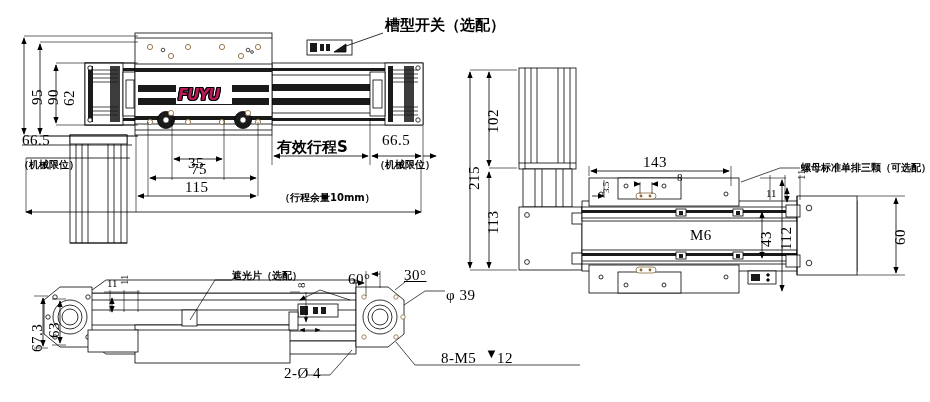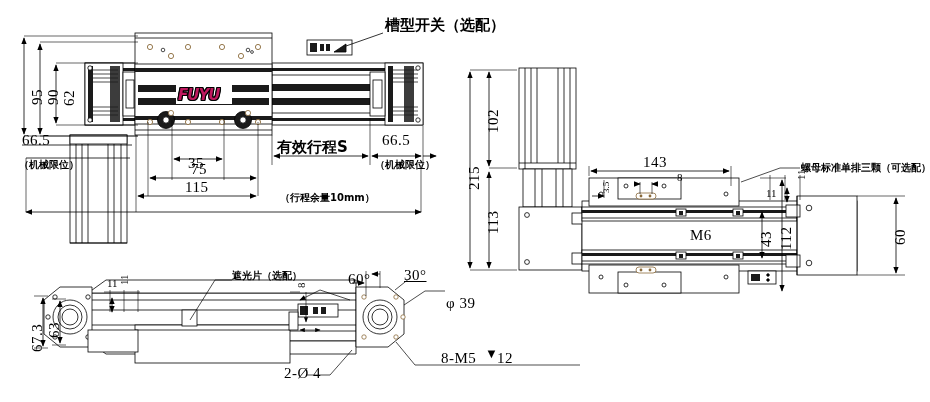--- a/index.html
+++ b/index.html
@@ -466,19 +466,19 @@
   <div class="lbl dim rot90" style="left:30px; top:352px;">67.3</div>
   <div class="lbl dim rot90" style="left:47px; top:338px;">63</div>
   <div class="lbl dim-sm" style="left:107px; top:278px;">11</div>
   <div class="lbl dim-sm rot90" style="left:119px; top:285px;">11</div>
   <div class="lbl dim-sm rot90" style="left:296px; top:288px;">8</div>
 
   <div class="lbl note-sm cn" style="left:232px; top:272px;font-family:Liberation Mono, monospace;">遮光片（选配）</div>
 
   <div class="lbl dim" style="left:348px; top:260px;margin-top:12px;">60°</div>
   <div class="lbl dim" style="left:404px; top:268px;text-decoration:underline;">30°</div>
-  <div class="lbl dim" style="left:446px; top:296px;">φ 39</div>
+  <div class="lbl dim" style="left:446px; top:288px;">φ 39</div>
   <div class="lbl dim" style="left:284px; top:366px;">2-Ø 4</div>
   <div class="lbl dim" style="left:441px; top:351px;">8-M5</div>
   <div class="lbl dim" style="left:485px; top:347px; font-size:13px;">▼</div>
   <div class="lbl dim" style="left:497px; top:351px;">12</div>
 
 </div>
 
 </body></html>

